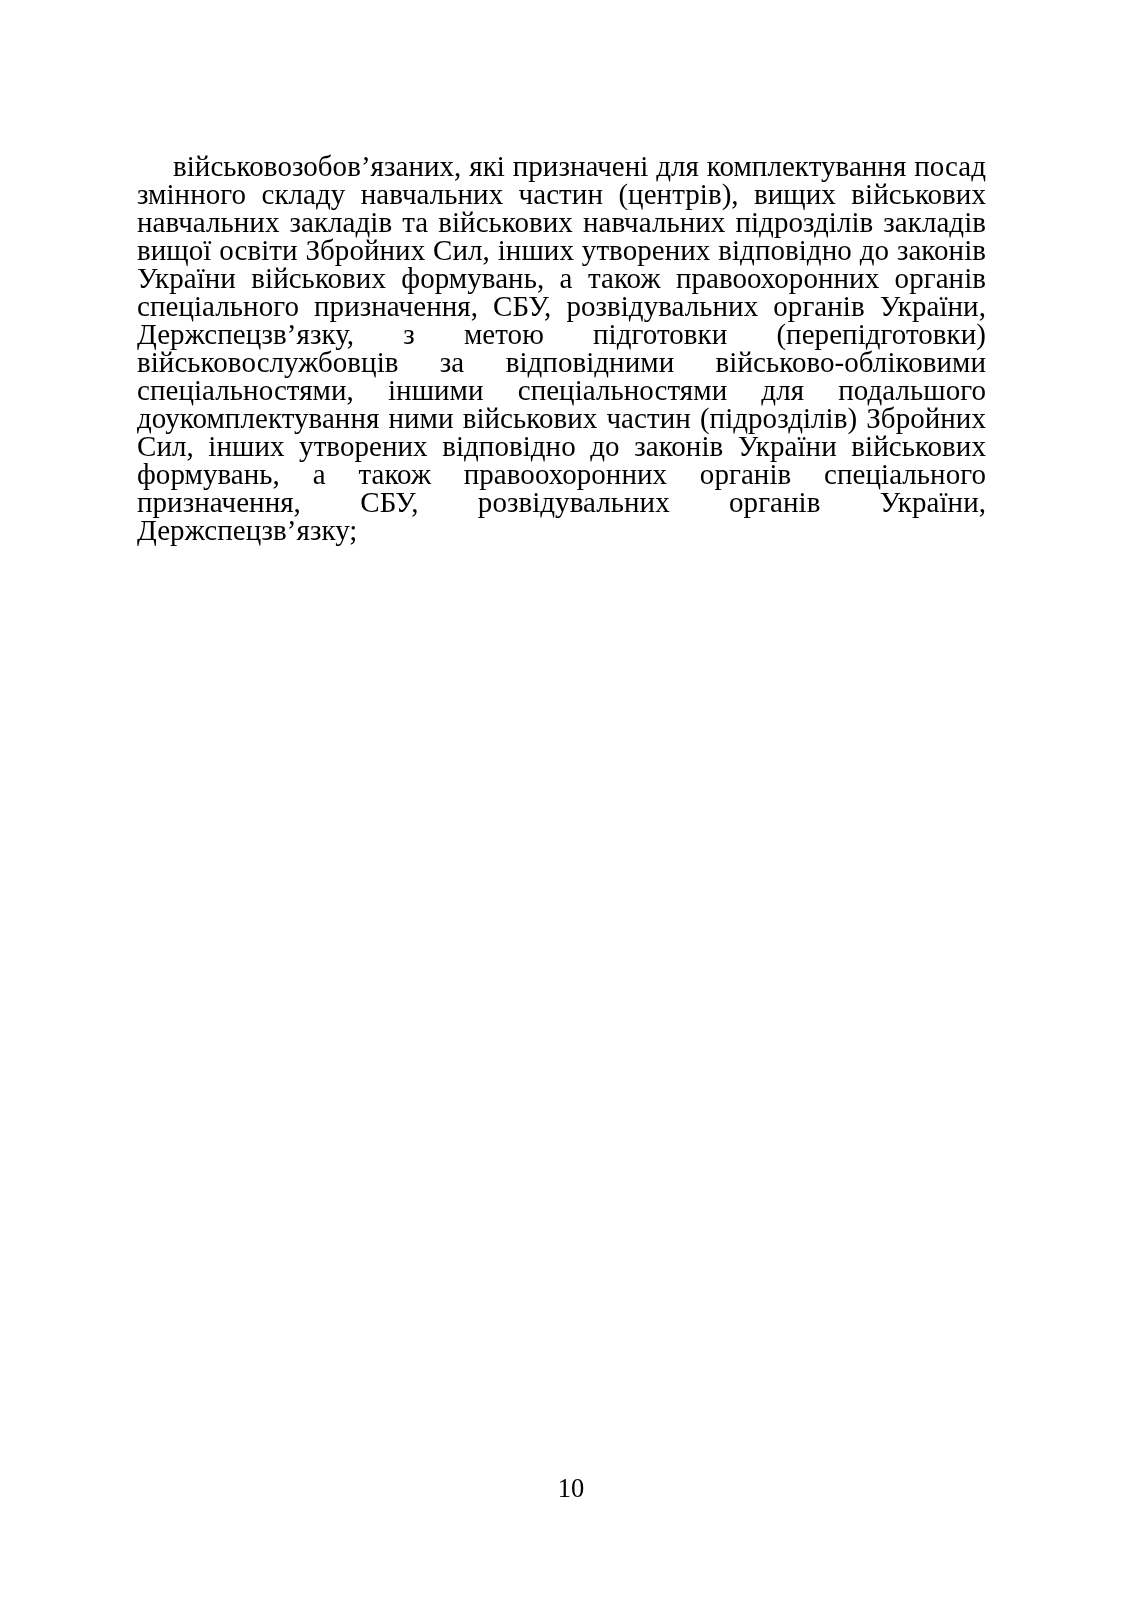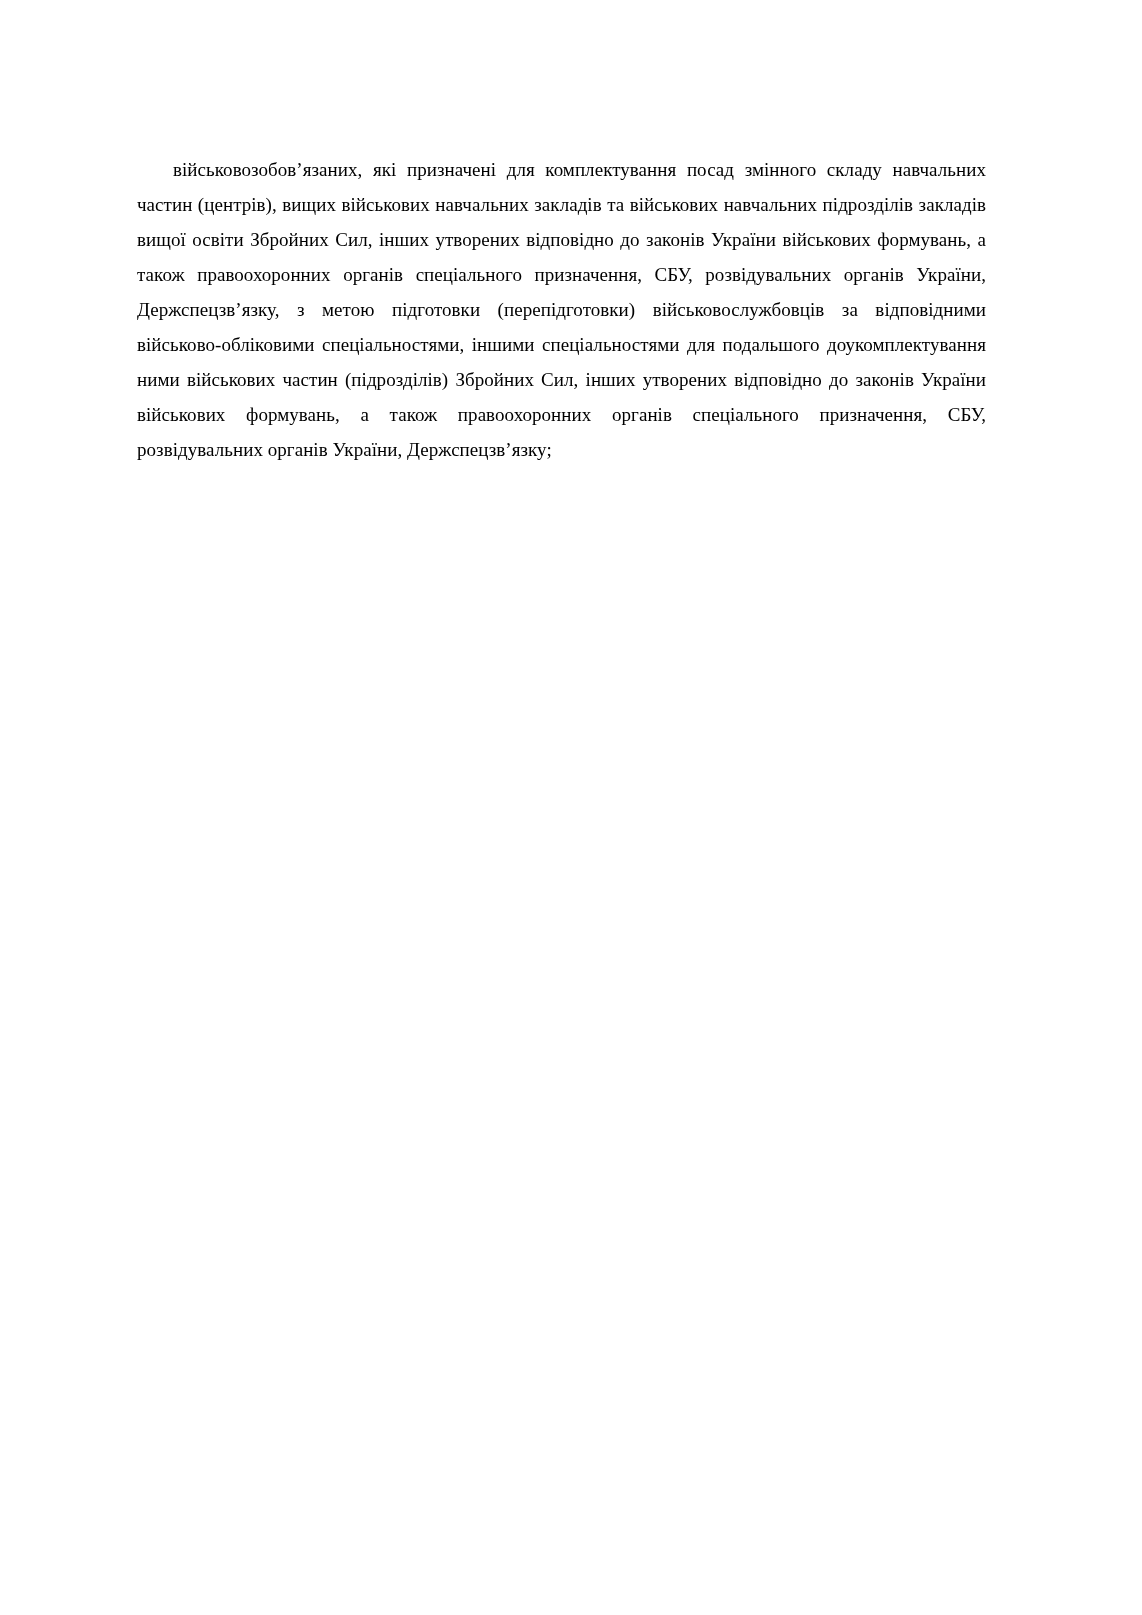--- a/index.html
+++ b/index.html
@@ -24,22 +24,22 @@
     position: absolute;
     left: 137px;
     top: 152px;
     width: 849px;
   }
   .para {
     margin: 0;
     text-align: justify;
     text-justify: inter-word;
     text-indent: 36px;
-    font-size: 19px;
-    line-height: 35px;
+    font-size: 29px;
+    line-height: 28px;
     letter-spacing: 0.05px;
     word-spacing: 0px;
     hyphens: none;
   }
   .para.last-line-left {
     
   }
   .para + .para {
     margin-top: 0;
   }
@@ -57,14 +57,15 @@
 </style>
 </head>
 <body>
 
 <div class="page">
 
   <div class="text-block">
     <p class="para">військовозобов’язаних, які призначені для комплектування посад змінного складу навчальних частин (центрів), вищих військових навчальних закладів та військових навчальних підрозділів закладів вищої освіти Збройних Сил, інших утворених відповідно до законів України військових формувань, а також правоохоронних органів спеціального призначення, СБУ, розвідувальних органів України, Держспецзв’язку, з метою підготовки (перепідготовки) військовослужбовців за відповідними військово-обліковими спеціальностями, іншими спеціальностями для подальшого доукомплектування ними військових частин (підрозділів) Збройних Сил, інших утворених відповідно до законів України військових формувань, а також правоохоронних органів спеціального призначення, СБУ, розвідувальних органів України, Держспецзв’язку;</p>
   </div>
 
+  <div class="page-number">10</div>
 
 </div>
 
 </body></html>

